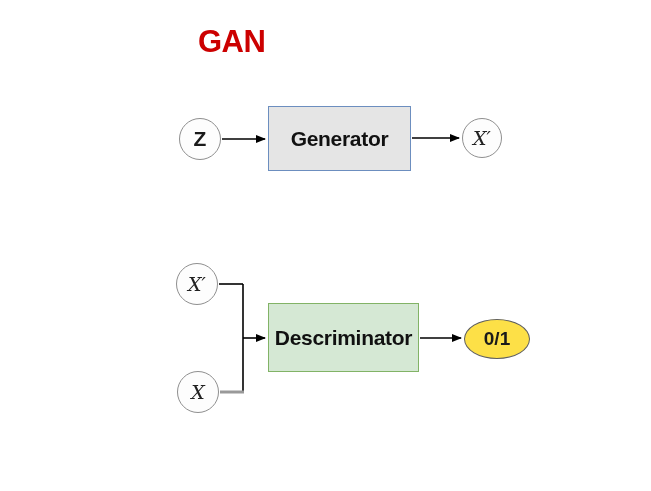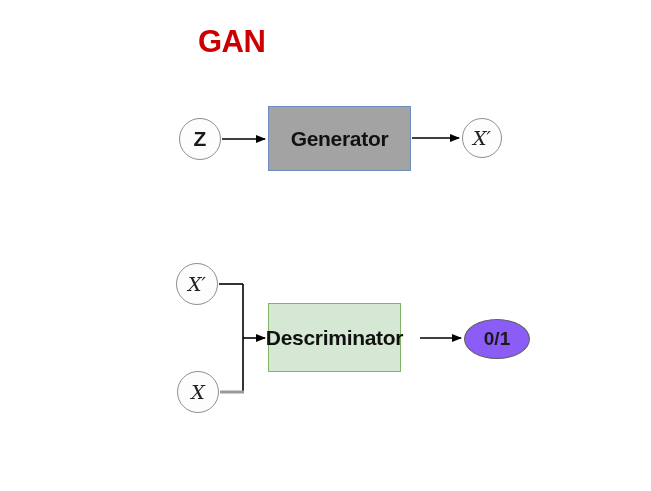--- a/index.html
+++ b/index.html
@@ -37,39 +37,39 @@
     align-items: center;
     justify-content: center;
     color: #1a1a1a;
   }
   .node.sans-label { font-weight: bold; font-size: 21px; font-family: "Liberation Sans", sans-serif; }
   .node.math-label { font-style: italic; font-size: 19px; font-family: "DejaVu Serif", serif; color: #222; }
   .circle-z       { left: 144px; top: 118px; width: 42px; height: 42px; }
   .circle-xp-top  { left: 427px; top: 118px; width: 40px; height: 40px; }
   .circle-xp-bot  { left: 141px; top: 263px; width: 42px; height: 42px; }
   .circle-x-bot   { left: 142px; top: 371px; width: 42px; height: 42px; }
-  .ellipse-out    { left: 429px; top: 319px; width: 66px; height: 40px; border: 1px solid #5f5f5f; background: #8b5cf6; font-weight: bold; font-size: 19px; font-family: "Liberation Sans", sans-serif; }
+  .ellipse-out    { left: 429px; top: 319px; width: 66px; height: 40px; border: 1px solid #5f5f5f; background: #fde047; font-weight: bold; font-size: 19px; font-family: "Liberation Sans", sans-serif; }
   .proc-box {
     position: absolute;
     display: flex;
     align-items: center;
     justify-content: center;
     font-weight: bold;
     font-size: 21px;
     color: #111;
     font-family: "Liberation Sans", sans-serif;
     letter-spacing: -0.3px;
   }
   .generator-box {
     left: 233px; top: 106px; width: 143px; height: 65px;
-    background: #a3a3a3;
+    background: #e5e5e5;
     border: 1px solid #6c8ebf;
   }
   .discriminator-box {
-    left: 233px; top: 303px; width: 133px; height: 69px;
+    left: 233px; top: 303px; width: 151px; height: 69px;
     background: #d5e8d4;
     border: 1px solid #82b366;
   }
   .watermark {
     position: absolute;
     right: 6px;
     top: 466px;
     font-size: 14px;
     color: #cbcbcb;
     font-family: "Liberation Sans", sans-serif;

